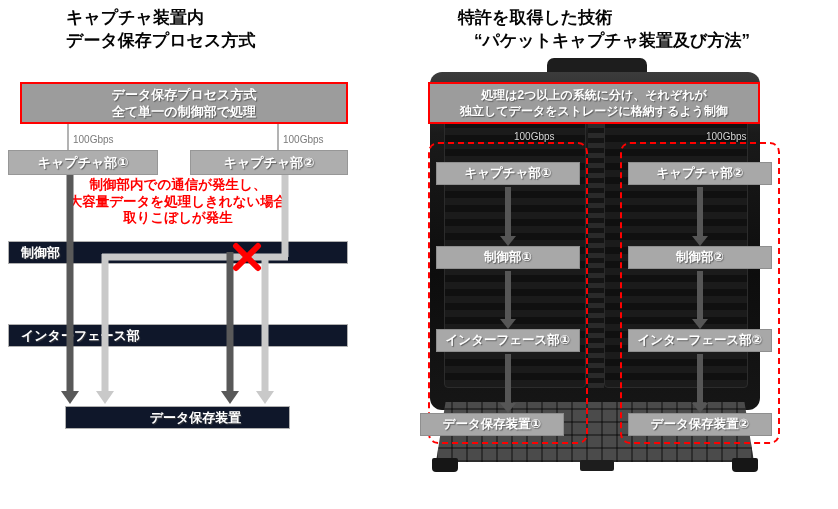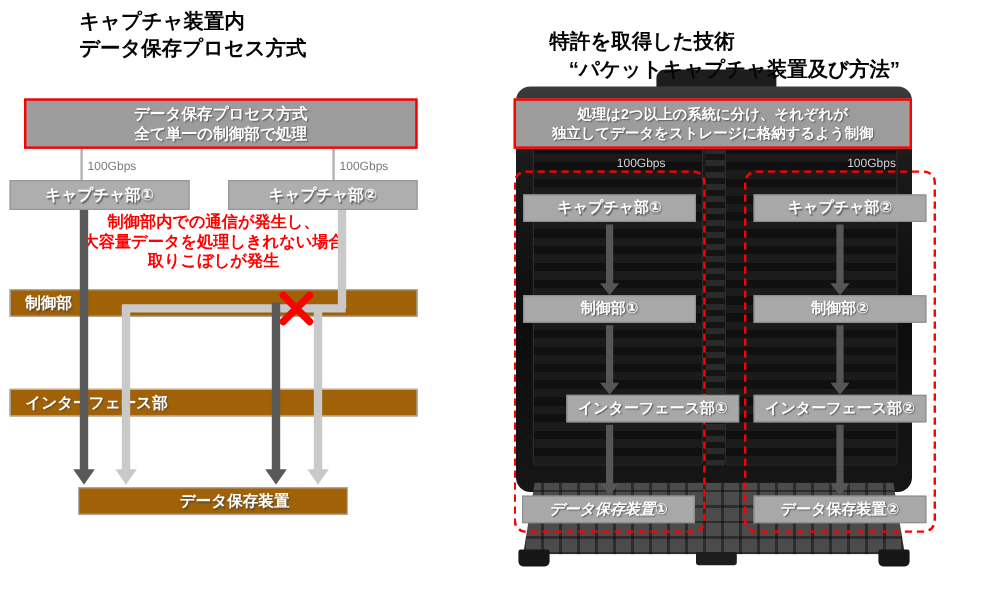--- a/index.html
+++ b/index.html
@@ -9,21 +9,21 @@
 
   .title { position:absolute; font-weight:bold; font-size:17px; line-height:23px; color:#050505; z-index:1; white-space:nowrap; }
   .title .indent { margin-left:16px; }
 
   .gbox { position:absolute; display:flex; flex-direction:column; align-items:center; justify-content:center;
           color:#fff; font-weight:bold; text-align:center; z-index:3;
           text-shadow:1px 1px 1px rgba(70,70,70,.75); }
   .summary-box { background:#9c9c9c; border:2.5px solid #ff0000; font-size:13px; line-height:17px; }
   .summary-right { font-size:12px; line-height:16px; }
   .node { background:#aeaeae; border:1px solid #979797; font-size:13px; }
-  .node-light { background:#a16207; border-color:#b0b0b0; }
+  .node-light { background:#0f172a; border-color:#b0b0b0; }
   .node-leftlabel { align-items:flex-start; text-align:left; }
   .rnode { background:#a8a8a8; border:1px solid #8f8f8f; font-size:12.5px; }
 
   .thinline { position:absolute; width:2px; background:#b3b3b3; z-index:1; }
   .bw { position:absolute; font-size:10px; z-index:4; white-space:nowrap; }
   .bw-left { color:#7a7a7a; }
   .bw-right { color:#d6d6d6; text-shadow:0 1px 2px #000; }
 
   .warning { position:absolute; color:#ff0000; font-weight:bold; font-size:13.5px; line-height:16.5px; text-align:center; z-index:4; }
 
@@ -71,40 +71,40 @@
   <div class="warning" style="left:28px;top:177px;width:300px;">
     <div>制御部内での通信が発生し、</div>
     <div>大容量データを処理しきれない場合</div>
     <div>取りこぼしが発生</div>
   </div>
 
   <div class="gbox node node-light node-leftlabel" style="left:8px;top:241px;width:340px;height:23px;padding-left:12px;">制御部</div>
   <div class="gbox node node-light node-leftlabel" style="left:8px;top:324px;width:340px;height:23px;padding-left:12px;">インターフェース部</div>
   <div class="gbox node node-light" style="left:65px;top:406px;width:225px;height:23px;padding-left:36px;">データ保存装置</div>
 
-  <div class="title" style="left:458px;top:23px;">
+  <div class="title" style="left:458px;top:6px;">
     <div>特許を取得した技術</div>
     <div class="indent">“パケットキャプチャ装置及び方法”</div>
   </div>
 
   <div class="gbox summary-box summary-right" style="left:428px;top:82px;width:332px;height:42px;">
     <div>処理は2つ以上の系統に分け、それぞれが</div>
     <div>独立してデータをストレージに格納するよう制御</div>
   </div>
 
   <div class="bw bw-right" style="left:514px;top:131px;">100Gbps</div>
   <div class="bw bw-right" style="left:706px;top:131px;">100Gbps</div>
 
   <div class="sys-outline" style="left:428px;top:142px;width:160px;height:302px;"></div>
   <div class="sys-outline" style="left:620px;top:142px;width:160px;height:302px;"></div>
 
   <div class="gbox node rnode" style="left:436px;top:162px;width:144px;height:23px;">キャプチャ部①</div>
   <div class="gbox node rnode" style="left:436px;top:246px;width:144px;height:23px;">制御部①</div>
-  <div class="gbox node rnode" style="left:436px;top:329px;width:144px;height:23px;margin-left:36px;">インターフェース部①</div>
-  <div class="gbox node rnode" style="left:435px;top:413px;width:144px;height:23px;font-style:italic;">データ保存装置①</div>
+  <div class="gbox node rnode" style="left:436px;top:329px;width:144px;height:23px;">インターフェース部①</div>
+  <div class="gbox node rnode" style="left:420px;top:413px;width:144px;height:23px;">データ保存装置①</div>
 
   <div class="gbox node rnode" style="left:628px;top:162px;width:144px;height:23px;">キャプチャ部②</div>
   <div class="gbox node rnode" style="left:628px;top:246px;width:144px;height:23px;">制御部②</div>
   <div class="gbox node rnode" style="left:628px;top:329px;width:144px;height:23px;">インターフェース部②</div>
   <div class="gbox node rnode" style="left:628px;top:413px;width:144px;height:23px;">データ保存装置②</div>
 
   <svg class="overlay" width="838" height="509" viewBox="0 0 838 509">
 
     <g stroke="#c9c9c9" stroke-width="7" fill="#c9c9c9">
       <line x1="285" y1="175" x2="285" y2="257"></line>

